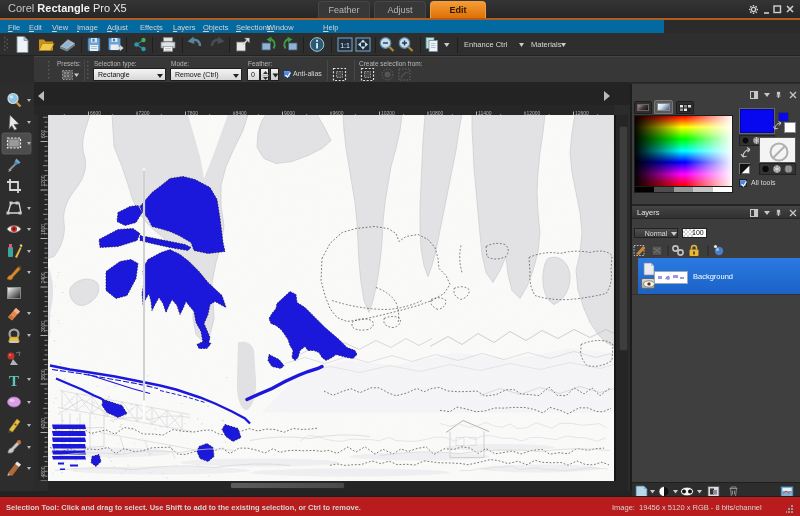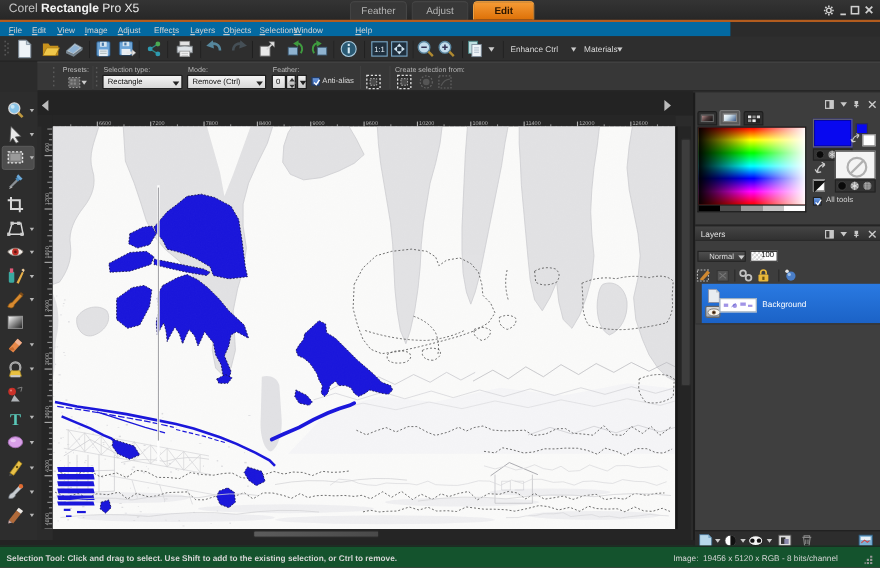--- a/index.html
+++ b/index.html
@@ -41,21 +41,21 @@
 
 #vscroll{position:absolute;left:614px;top:114.5px;width:14px;height:366.5px;background:#252525;border-left:2px solid #161616}
 #hscroll{position:absolute;left:48px;top:481px;width:566px;height:10px;background:#252525}
 #corner{position:absolute;left:614px;top:481px;width:14px;height:10px;background:#252525}
 .thumb{position:absolute;background:linear-gradient(90deg,#5c5c5c,#4a4a4a);border:1px solid #292929;border-radius:2px}
 .sarrow{position:absolute;width:0;height:0}
 
 #rpanel{position:absolute;left:630px;top:84px;width:170px;height:415px;background:#3d3d3d;border-left:2px solid #1c1c1c}
 .phead{position:absolute;left:0;width:168px;height:13px;background:linear-gradient(#444,#313131);border-bottom:1px solid #272727;color:#e2e2e2;font-size:7.5px;line-height:13px;padding-left:5px}
 
-#status{position:absolute;left:0;top:496px;width:800px;height:20px;background:#14532d;border-top:1px solid #1e1e1e;color:#d5d5d5;font-size:7.5px}
+#status{position:absolute;left:0;top:496px;width:800px;height:20px;background:#b91c1c;border-top:1px solid #1e1e1e;color:#d5d5d5;font-size:7.5px}
 #gapbar{position:absolute;left:0;top:491px;width:632px;height:5px;background:#232323}
 </style>
 </head>
 <body>
 <div id="app">
 
 <div id="title">
  <div class="logo">Corel <b>Rectangle</b> <span>Pro X5</span></div>
  <div class="tab" style="left:318px;width:52px">Feather</div>
  <div class="tab" style="left:374px;width:52px">Adjust</div>

